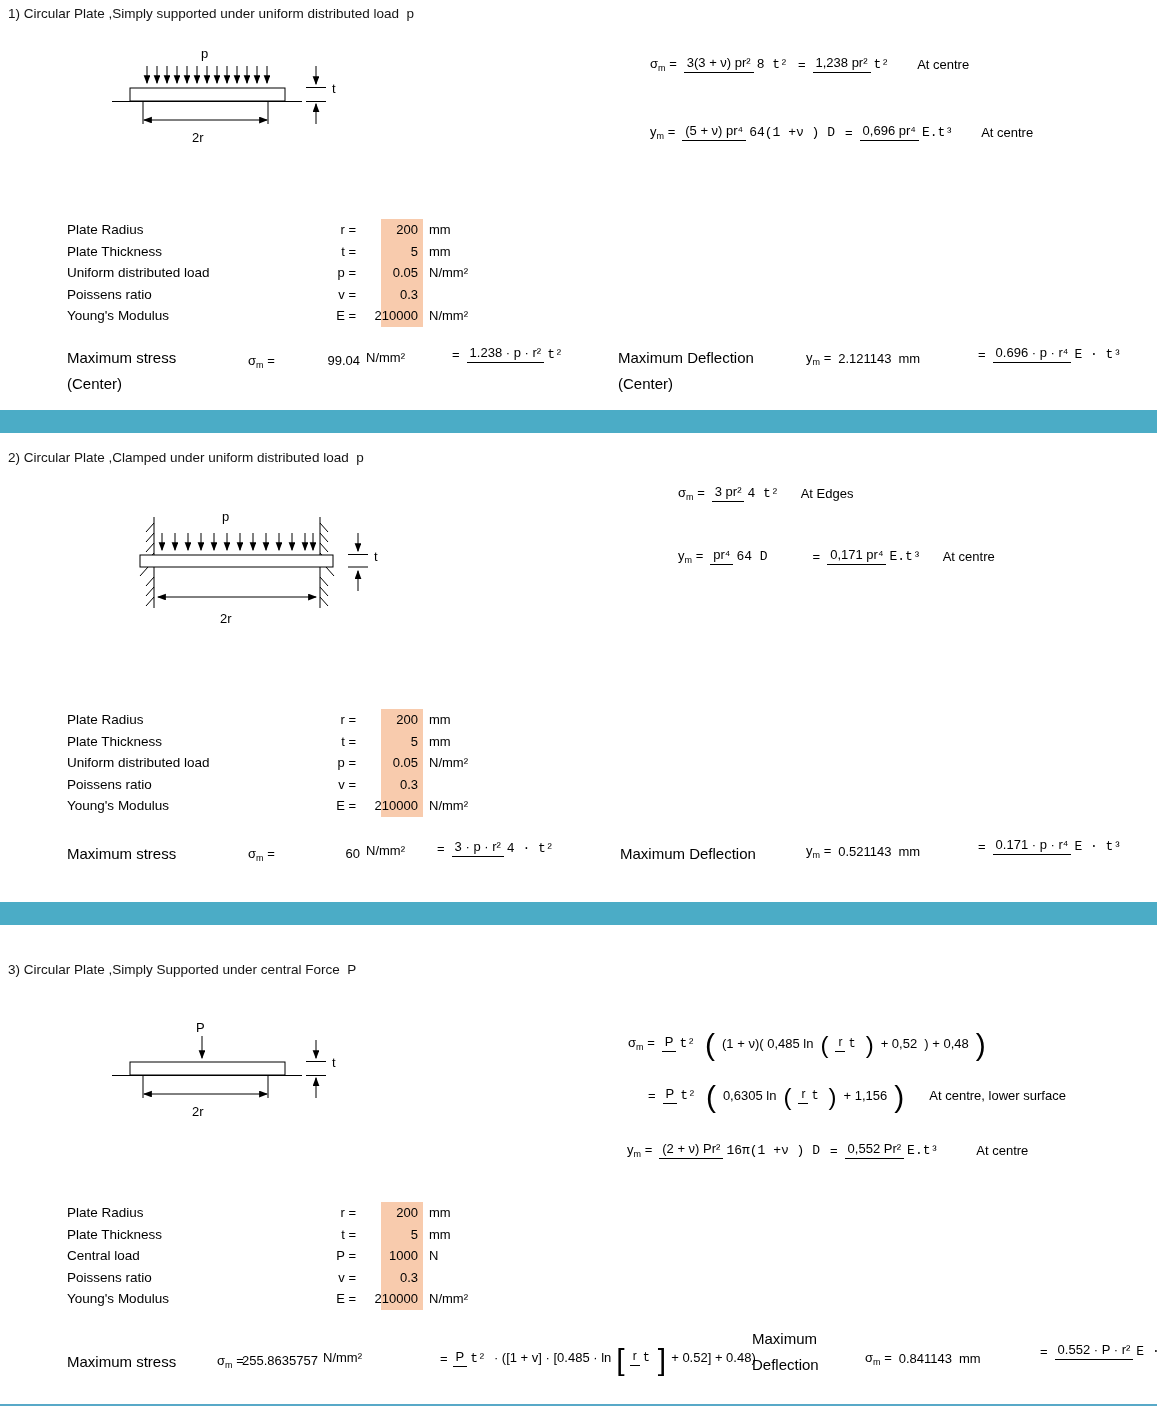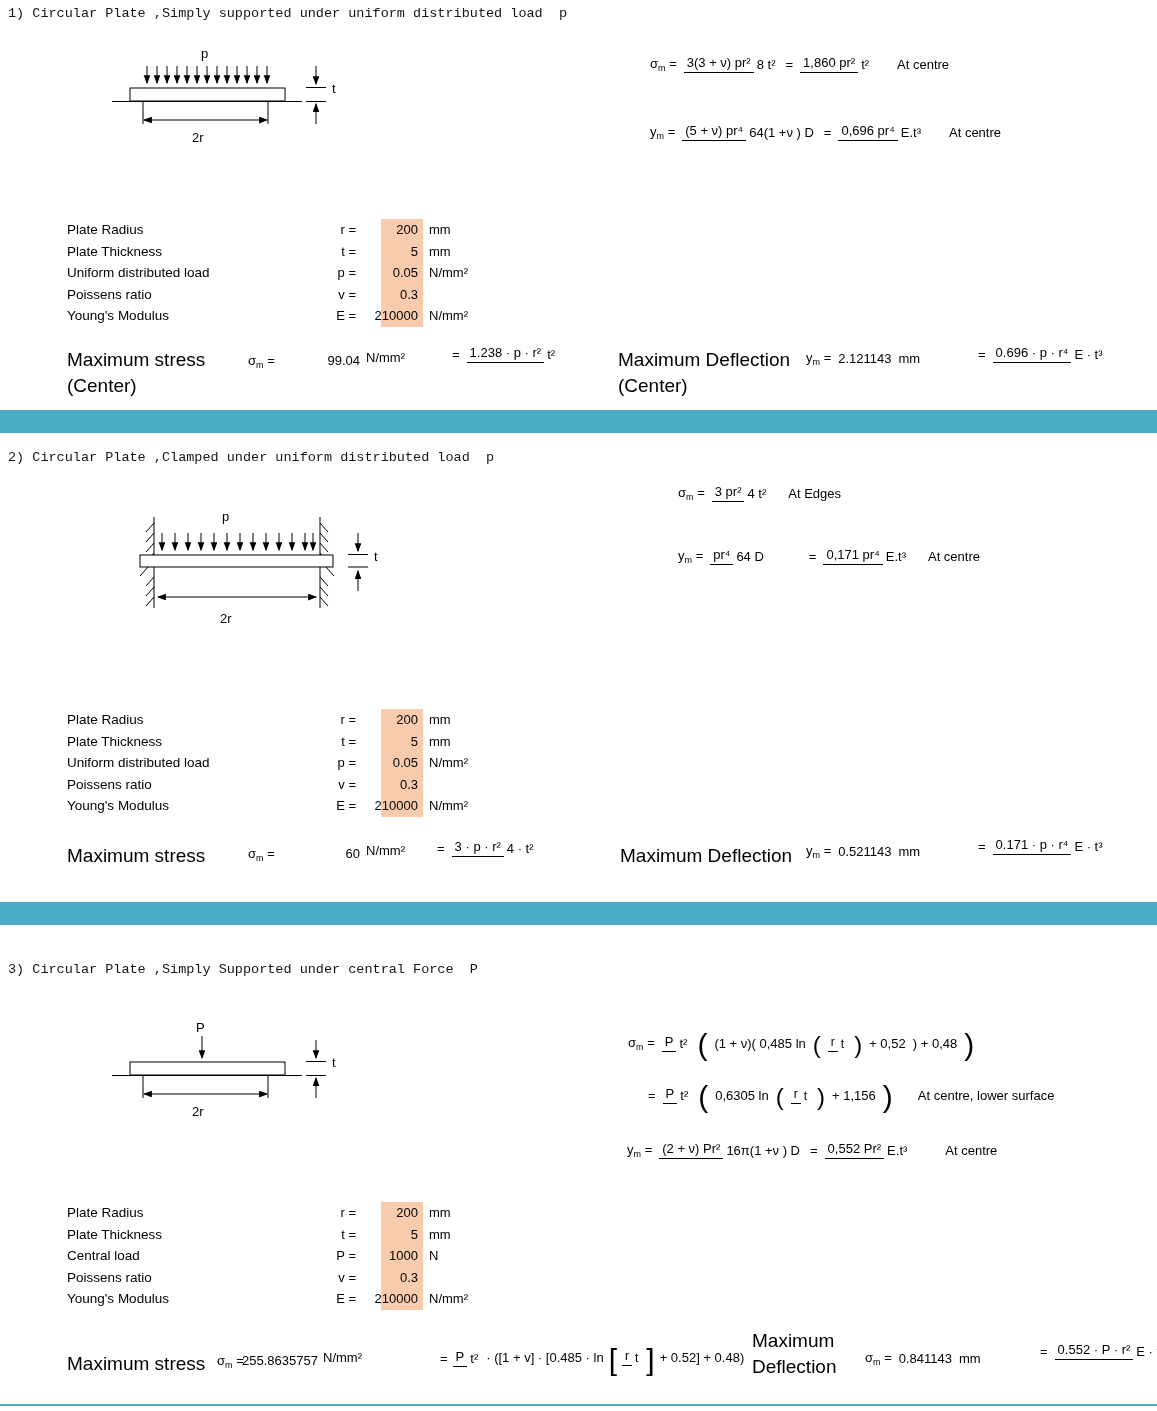--- a/index.html
+++ b/index.html
@@ -1,39 +1,39 @@
 <!DOCTYPE html>
 <html><head>
 <meta charset="utf-8">
 <style>
   html,body{margin:0;padding:0;background:#fff;}
   .page{position:relative;width:1157px;height:1411px;background:#fff;overflow:hidden;
         font-family:"Liberation Sans",sans-serif;font-size:13px;color:#000;}
   .abs{position:absolute;white-space:nowrap;}
-  .h{font-size:13.5px;color:#141414;font-family:Liberation Mono, monospace;}
+  .h{font-size:13.5px;color:#141414;}
   .bar{position:absolute;left:0;width:1157px;height:23px;background:#4BACC6;}
   .thinbar{position:absolute;left:0;width:1157px;height:2px;background:#58A9C8;}
   .frow{position:absolute;display:flex;align-items:center;gap:7px;white-space:nowrap;font-size:13px;}
   .frow.fs{align-items:flex-start;}
   .frac{display:inline-flex;flex-direction:row;align-items:center;line-height:1.15;}
   .frac .fn{border-bottom:1px solid #000;padding:0 3px 1.5px;text-align:center;}
-  .frac .fd{padding:1.5px 3px 0;text-align:right;}
+  .frac .fd{padding:1.5px 3px 0;text-align:right;font-family:Liberation Mono, monospace;}
   .feq{padding-top:1px;}
   .note{margin-left:18px;}
   .bigp{display:inline-block;font-size:30px;line-height:0;position:relative;top:1px;font-weight:200;}
   .medp{display:inline-block;font-size:24px;line-height:0;position:relative;top:1px;font-weight:200;}
   .tallbr{display:inline-block;font-size:30px;line-height:0;position:relative;top:10px;font-weight:200;}
   sub{font-size:9px;vertical-align:-3px;}
   .tbl{position:absolute;display:grid;grid-template-columns:253px 36px 67px 130px;}
   .tbl .c{height:21.5px;display:flex;align-items:center;}
   .tbl .lab{font-size:13.5px;}
   .tbl .sym{justify-content:flex-end;}
   .tbl .val{background:#F8CBAD;justify-content:flex-end;padding-right:5px;margin-left:25px;}
   .tbl .unit{padding-left:6px;}
-  .rlabel{font-size:19px;}
+  .rlabel{font-size:15px;}
   .ralign{text-align:right;display:inline-block;}
   svg text{font-family:"Liberation Sans",sans-serif;font-size:13px;fill:#000;}
   svg line,svg rect,svg path.s{stroke:#000;stroke-width:1;}
   svg rect{fill:#fff;}
 </style>
 </head>
 <body>
 
 <div class="page">
 
@@ -75,21 +75,21 @@
   </svg>
 
   <div class="frow" style="left:650px;top:56px">
     <span><span>σ</span><sub>m</sub> <span>=</span></span>
     <span class="frac">
         <span class="fn">3(3 + ν) pr²</span>
         <span class="fd">8 t²</span>
       </span>
     <span>=</span>
     <span class="frac">
-        <span class="fn">1,860 pr²</span>
+        <span class="fn">1,238 pr²</span>
         <span class="fd">t²</span>
       </span>
     <span class="note">At centre</span>
   </div>
   <div class="frow" style="left:650px;top:124px">
     <span><span>y</span><sub>m</sub> <span>=</span></span>
     <span class="frac">
         <span class="fn">(5 + ν) pr⁴</span>
         <span class="fd">64(1 +ν ) D</span>
       </span>

